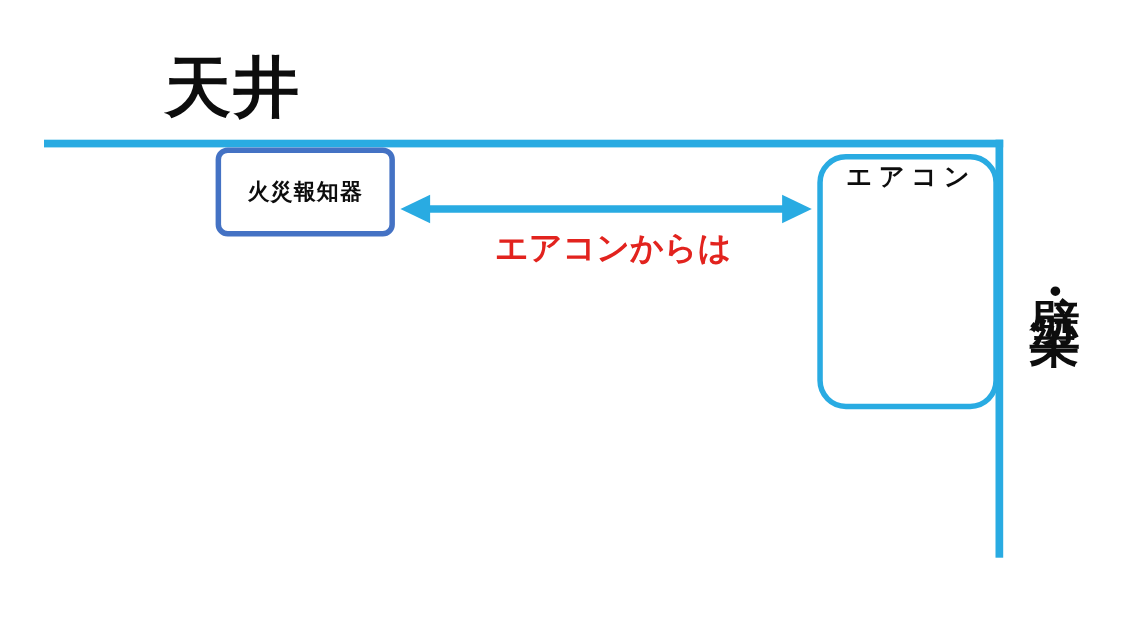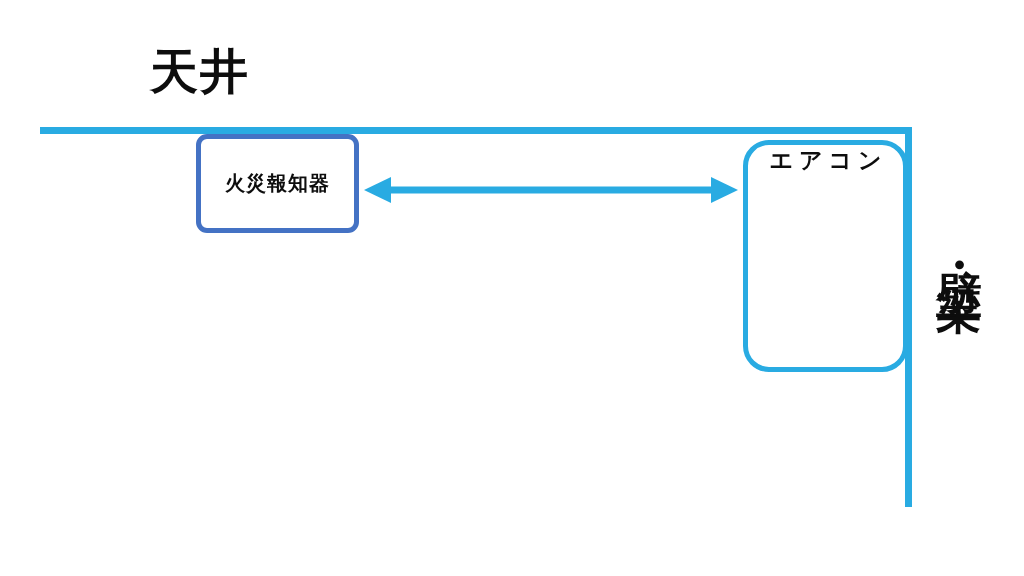--- a/index.html
+++ b/index.html
@@ -17,42 +17,42 @@
     overflow: hidden;
   }
   .canvas {
     position: relative;
     width: 1024px; height: 576px;
     background: var(--background);
   }
   .title {
     position: absolute;
     left: 150px; top: 40px;
-    font-size: 48px;
+    font-size: 60px;
     font-weight: bold;
     color: var(--text_black);
     letter-spacing: 2px;
     font-family: Liberation Mono, monospace;
   }
   .ceiling-line {
     position: absolute;
     left: 40px; top: 127px;
     width: 872px; height: 7px;
     background: var(--line_cyan);
   }
   .wall-line {
     position: absolute;
     left: 905px; top: 127px;
     width: 7px; height: 380px;
     background: var(--line_cyan);
   }
   .fire-alarm-box {
     position: absolute;
     left: 196px; top: 134px;
-    width: 163px; height: 99px;
+    width: 163px; height: 81px;
     border: 5px solid var(--fire_alarm_border);
     border-radius: 11px;
     background: var(--background);
     display: flex;
     align-items: center;
     justify-content: center;
   }
   .fire-alarm-box span {
     font-size: 20px;
     font-weight: bold;
@@ -124,17 +124,18 @@
     <span>エアコン</span>
   </div>
 
   <svg class="arrow" viewBox="0 0 382 42" aria-hidden="true">
     <line x1="24" y1="21" x2="358" y2="21"></line>
     <polygon points="4,21 31,8 31,34"></polygon>
     <polygon points="378,21 351,8 351,34"></polygon>
   </svg>
 
   <div class="note">
+    <div>エアコンからは</div>
   </div>
 
   <div class="wall-label">壁・梁</div>
 
 </div>
 
 </body></html>

